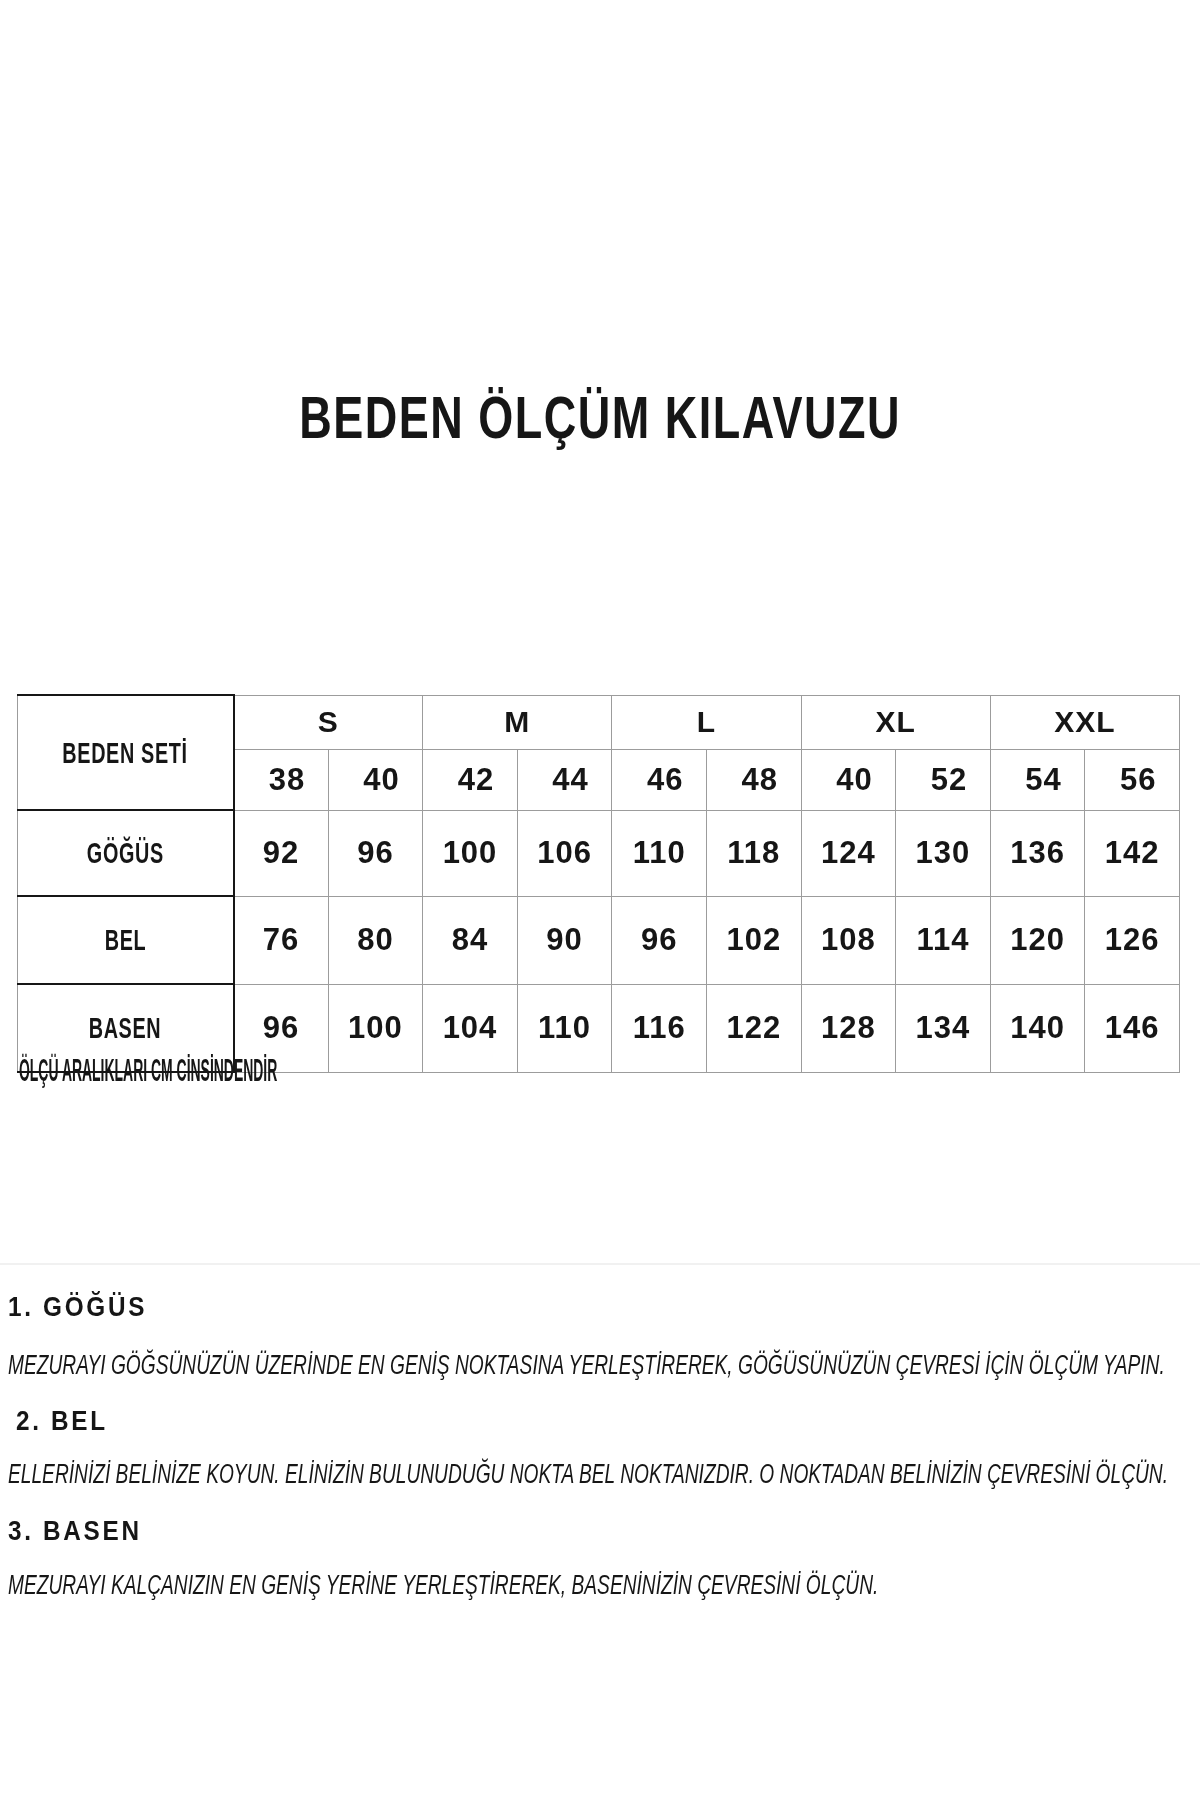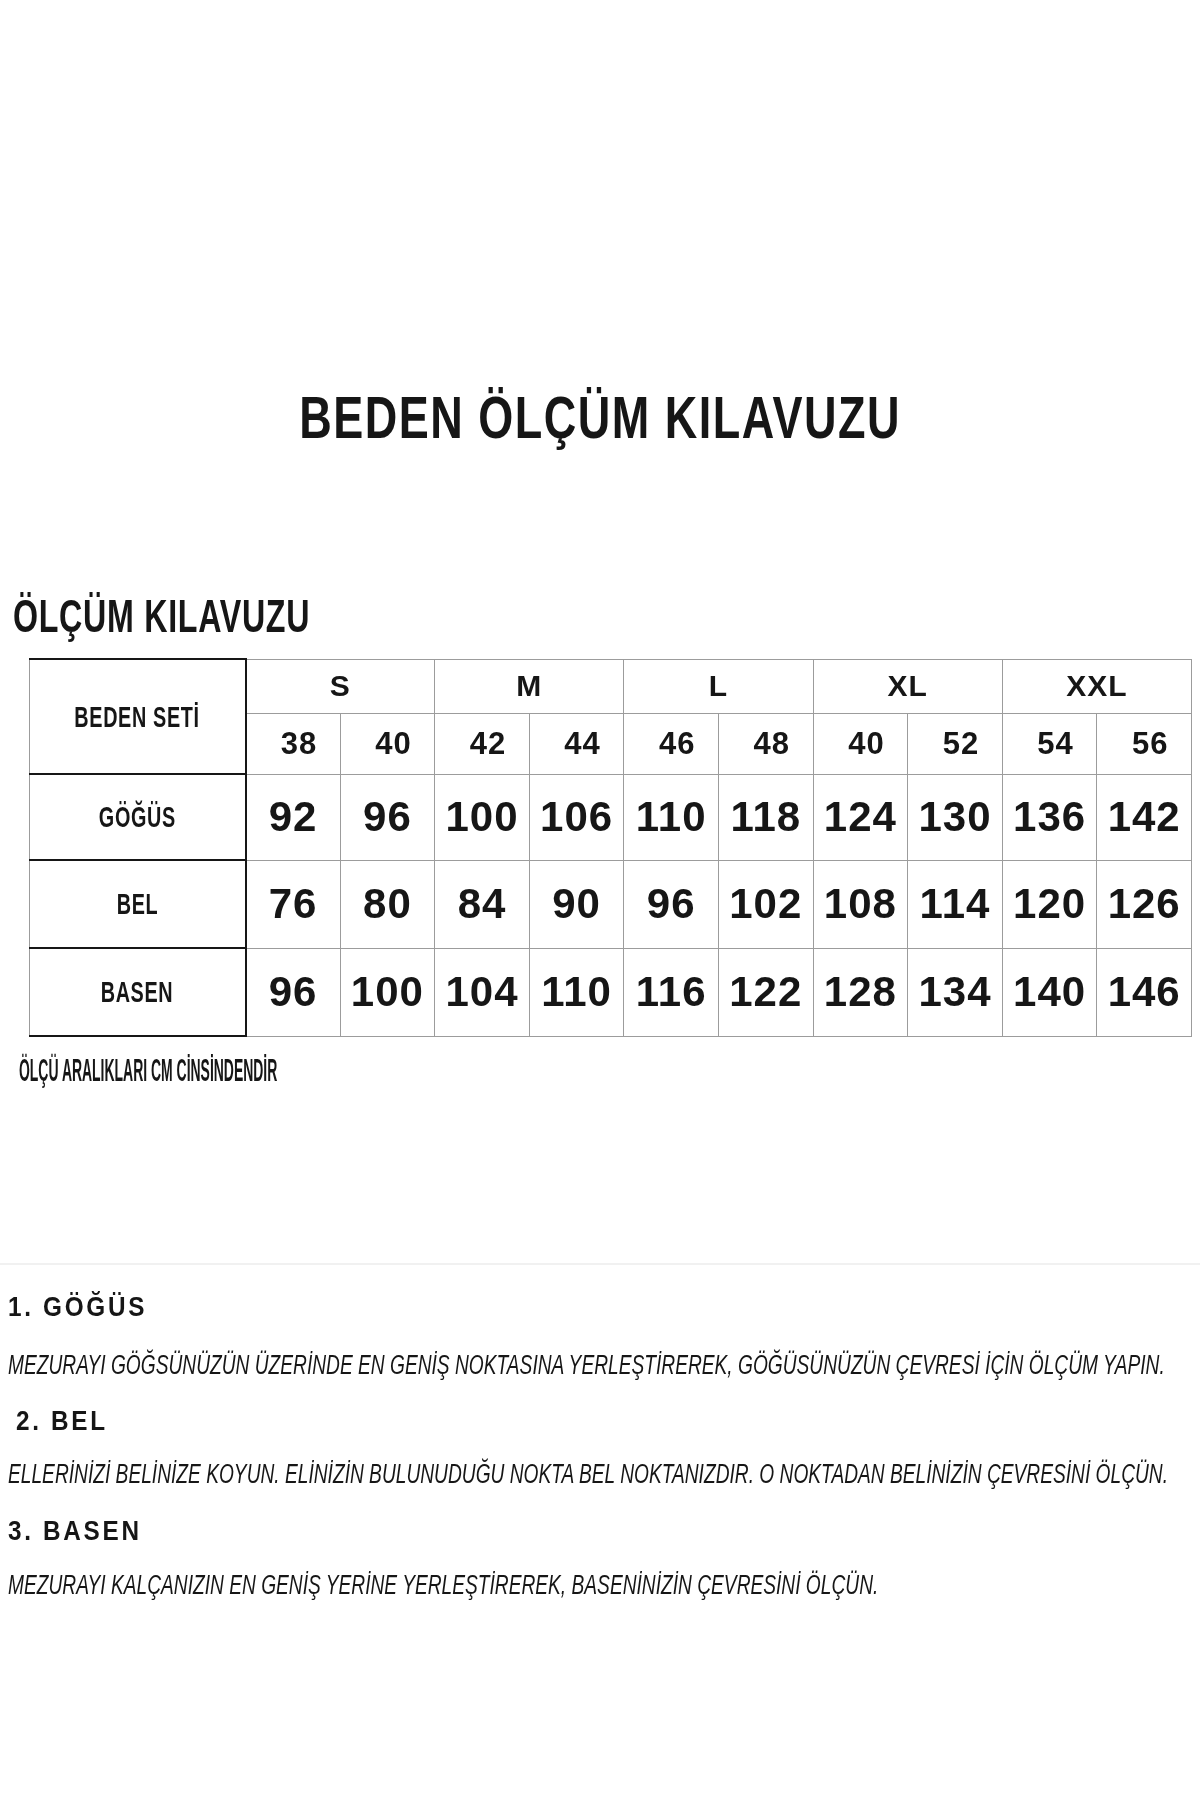--- a/index.html
+++ b/index.html
@@ -33,44 +33,43 @@
     top: 589px; left: 13px;
     font-size: 46px;
     font-weight: bold;
     letter-spacing: 1px;
   }
   .guide-heading .cx { transform: scaleX(0.70); transform-origin: 0 50%; }
 
   
   table.size-table {
     position: absolute;
-    top: 658px; left: 17px;
+    top: 694px; left: 17px;
     width: 1162px;
     border-collapse: collapse;
     table-layout: fixed;
-    margin-left: 12px;
   }
   .size-table th, .size-table td {
     border: 1px solid #9c9c9c;
     padding: 0;
     text-align: center;
     vertical-align: middle;
     font-weight: bold;
     background: #ffffff;
   }
   .size-table .row-label {
     border: 2px solid #161616;
     border-left: 1px solid #9c9c9c;
     font-size: 30px;
     letter-spacing: 1px;
   }
   .size-table .row-label .cx { transform: scaleX(0.66); transform-origin: 50% 50%; }
   .size-table .group-cell { font-size: 30px; letter-spacing: 1px; }
   .size-table .size-cell  { font-size: 31px; letter-spacing: 1px; padding-left: 12px; }
-  .size-table .val-cell   { font-size: 42px; letter-spacing: 1px; }
+  .size-table .val-cell   { font-size: 31px; letter-spacing: 1px; }
   tr.r-group { height: 54px; }
   tr.r-sizes { height: 61px; }
 
   
   .unit-note {
     position: absolute;
     top: 1053px; left: 19px;
     font-size: 31px;
     font-weight: bold;
   }
@@ -118,23 +117,20 @@
 </style>
 </head>
 <body>
 
 <div class="canvas">
 
   <div class="page-title">
     <span class="cx">BEDEN ÖLÇÜM KILAVUZU</span>
   </div>
 
-  <div class="guide-heading">
-    <span class="cx">ÖLÇÜM KILAVUZU</span>
-  </div>
 
   <table class="size-table">
     <colgroup>
       <col style="width:216px">
       <col style="width:94.6px">
         <col style="width:94.6px">
         <col style="width:94.6px">
         <col style="width:94.6px">
         <col style="width:94.6px">
       <col style="width:94.6px">

